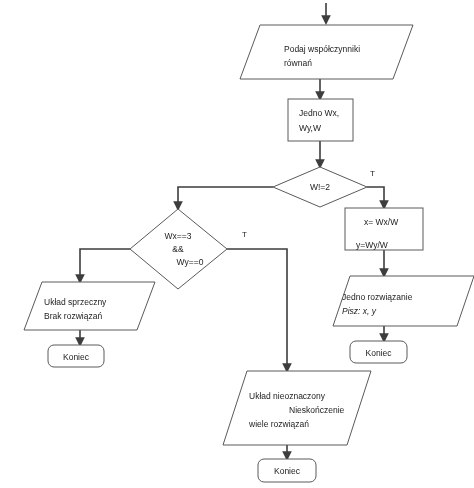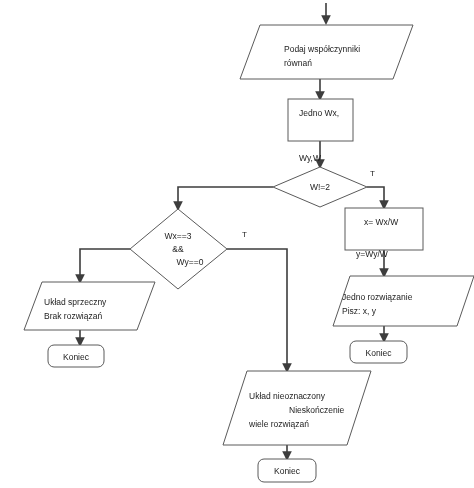--- a/index.html
+++ b/index.html
@@ -113,33 +113,33 @@
 
     <rect class="shape-outline" x="350" y="341" width="57" height="22" rx="6" ry="6"></rect>
 
     <rect class="shape-outline" x="258" y="459" width="58" height="23" rx="6" ry="6"></rect>
   </svg>
 
   <div class="node-text" style="left:284px; top:43px;">Podaj współczynniki</div>
   <div class="node-text" style="left:284px; top:57px;">równań</div>
 
   <div class="node-text" style="left:299px; top:107px;">Jedno Wx,</div>
-  <div class="node-text" style="left:299px; top:122px;margin-top:30px;">Wy,W</div>
+  <div class="node-text" style="left:299px; top:122px;">Wy,W</div>
 
   <div class="node-text centered" style="left:294px; top:181px; width:52px;">W!=2</div>
 
   <div class="node-text" style="left:364px; top:216px;">x= Wx/W</div>
-  <div class="node-text" style="left:356px; top:248px;">y=Wy/W</div>
+  <div class="node-text" style="left:356px; top:239px;">y=Wy/W</div>
 
   <div class="node-text centered" style="left:152px; top:230px; width:52px;">Wx==3</div>
   <div class="node-text centered" style="left:152px; top:243px; width:52px;">&amp;&amp;</div>
   <div class="node-text centered" style="left:164px; top:256px; width:52px;">Wy==0</div>
 
   <div class="node-text" style="left:342px; top:291px;">Jedno rozwiązanie</div>
-  <div class="node-text" style="left:342px; top:305px;">Pisz: x, y</div>
+  <div class="node-text" style="left:342px; top:305px;font-style:italic;">Pisz: x, y</div>
 
   <div class="node-text" style="left:44px; top:296px;">Układ sprzeczny</div>
   <div class="node-text" style="left:44px; top:310px;">Brak rozwiązań</div>
 
   <div class="node-text" style="left:249px; top:390px;">Układ nieoznaczony</div>
   <div class="node-text" style="left:249px; top:404px;margin-left:40px;">Nieskończenie</div>
   <div class="node-text" style="left:249px; top:418px;">wiele rozwiązań</div>
 
   <div class="node-text centered term-text" style="left:48px; top:351px; width:56px;">Koniec</div>
 

